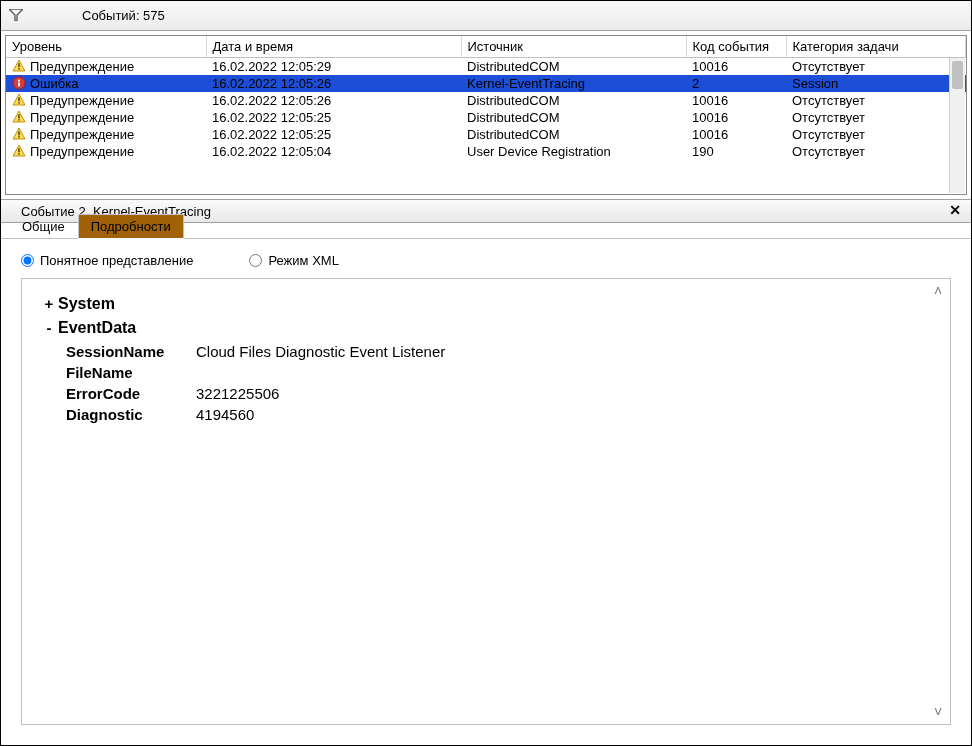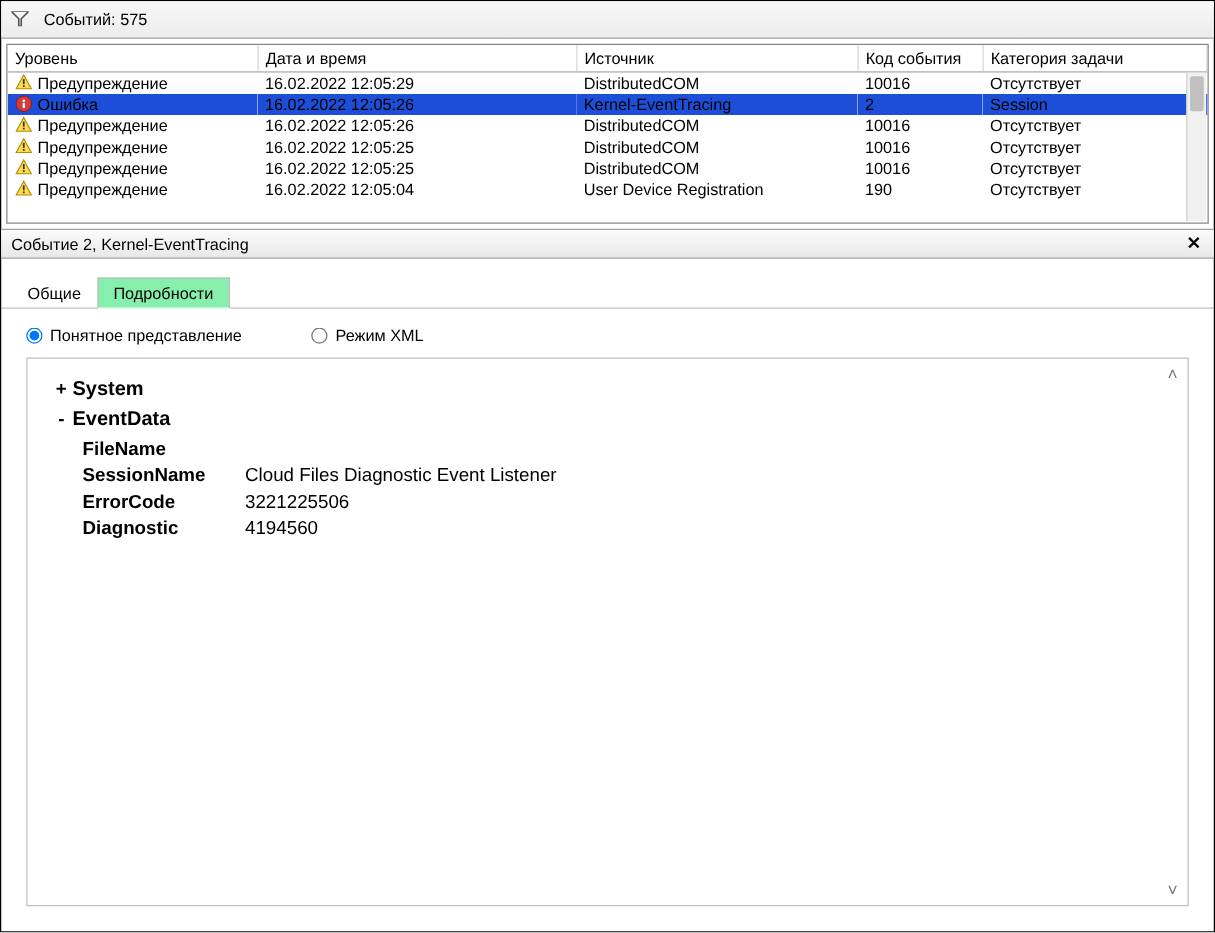--- a/index.html
+++ b/index.html
@@ -21,29 +21,30 @@
   }
   
   .filter-bar {
     height: 30px;
     background: linear-gradient(#f8f8f8,#ececec);
     border-bottom: 1px solid #a0a0a0;
     display: flex;
     align-items: center;
     padding: 0 8px;
     font-size: 13px;
+    gap: 47px;
   }
   .filter-icon {
     margin-right: 12px;
     font-size: 14px;
     color: #555;
   }
   
   .event-list-wrap {
-    height: 144px;
+    height: 160px;
     border: 1px solid #888;
     margin: 4px;
     background: #fff;
     overflow: hidden;
     position: relative;
   }
   .event-table {
     width: 100%;
     border-collapse: collapse;
     table-layout: fixed;
@@ -90,49 +91,49 @@
   }
   
   .detail-header {
     background: linear-gradient(#fbfbfb,#e8e8e8);
     border-top: 1px solid #a0a0a0;
     border-bottom: 1px solid #a0a0a0;
     height: 24px;
     display: flex;
     align-items: center;
     justify-content: space-between;
-    padding: 0 6px 0 8px;
+    padding: 0 6px 0 20px;
     font-size: 13px;
   }
   .close-btn {
     font-weight: bold;
     font-size: 14px;
     width: 20px; height: 18px;
     text-align: center;
     line-height: 16px;
     cursor: pointer;
   }
   
   .tabs-bar {
     display: flex;
     padding: 6px 8px 0 8px;
     border-bottom: 1px solid #c0c0c0;
-    height: 40px;
+    height: 16px;
     align-items: flex-end;
   }
   .tab {
     padding: 4px 12px;
     font-size: 13px;
     border: 1px solid transparent;
     border-bottom: none;
     cursor: pointer;
     color: #000;
   }
   .tab.active {
-    background: #86efac;
+    background: #a16207;
     border: 1px solid #c0c0c0;
     border-bottom: 1px solid #fff;
     margin-bottom: -1px;
   }
   
   .radio-row {
     display: flex;
     align-items: center;
     gap: 56px;
     padding: 14px 20px 10px 20px;
@@ -333,26 +334,26 @@
         <span class="tree-toggle">+</span>
         <span class="tree-label">System</span>
       </div>
 
       <div class="tree-row">
         <span class="tree-toggle">-</span>
         <span class="tree-label">EventData</span>
       </div>
 
       <div class="prop-row">
+        <span class="prop-name">SessionName</span>
+        <span class="prop-val">Cloud Files Diagnostic Event Listener</span>
+      </div>
+      <div class="prop-row">
         <span class="prop-name">FileName</span>
         <span class="prop-val"></span>
-      </div>
-      <div class="prop-row">
-        <span class="prop-name">SessionName</span>
-        <span class="prop-val">Cloud Files Diagnostic Event Listener</span>
       </div>
       <div class="prop-row">
         <span class="prop-name">ErrorCode</span>
         <span class="prop-val">3221225506</span>
       </div>
       <div class="prop-row">
         <span class="prop-name">Diagnostic</span>
         <span class="prop-val">4194560</span>
       </div>
 

